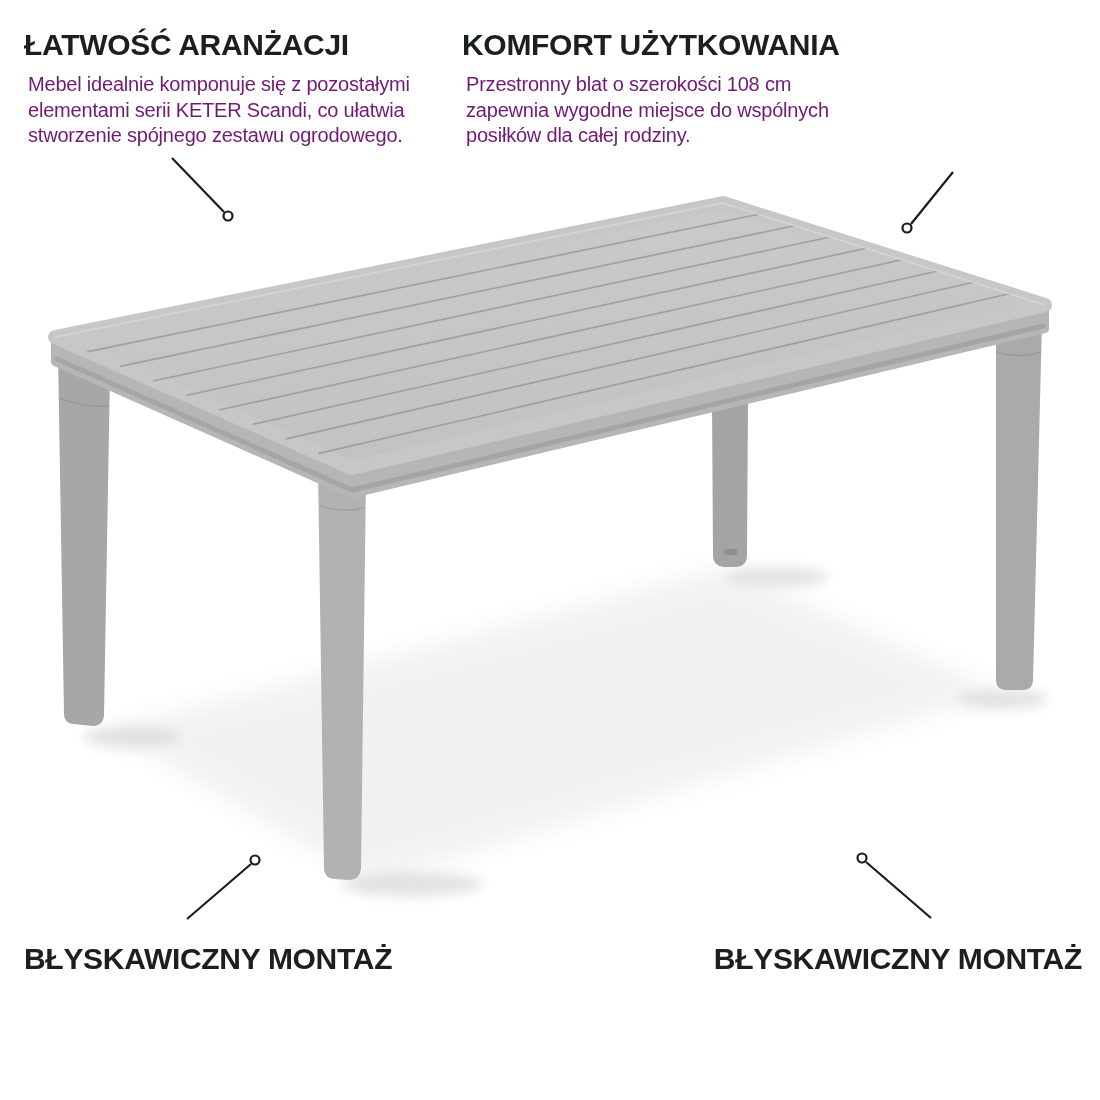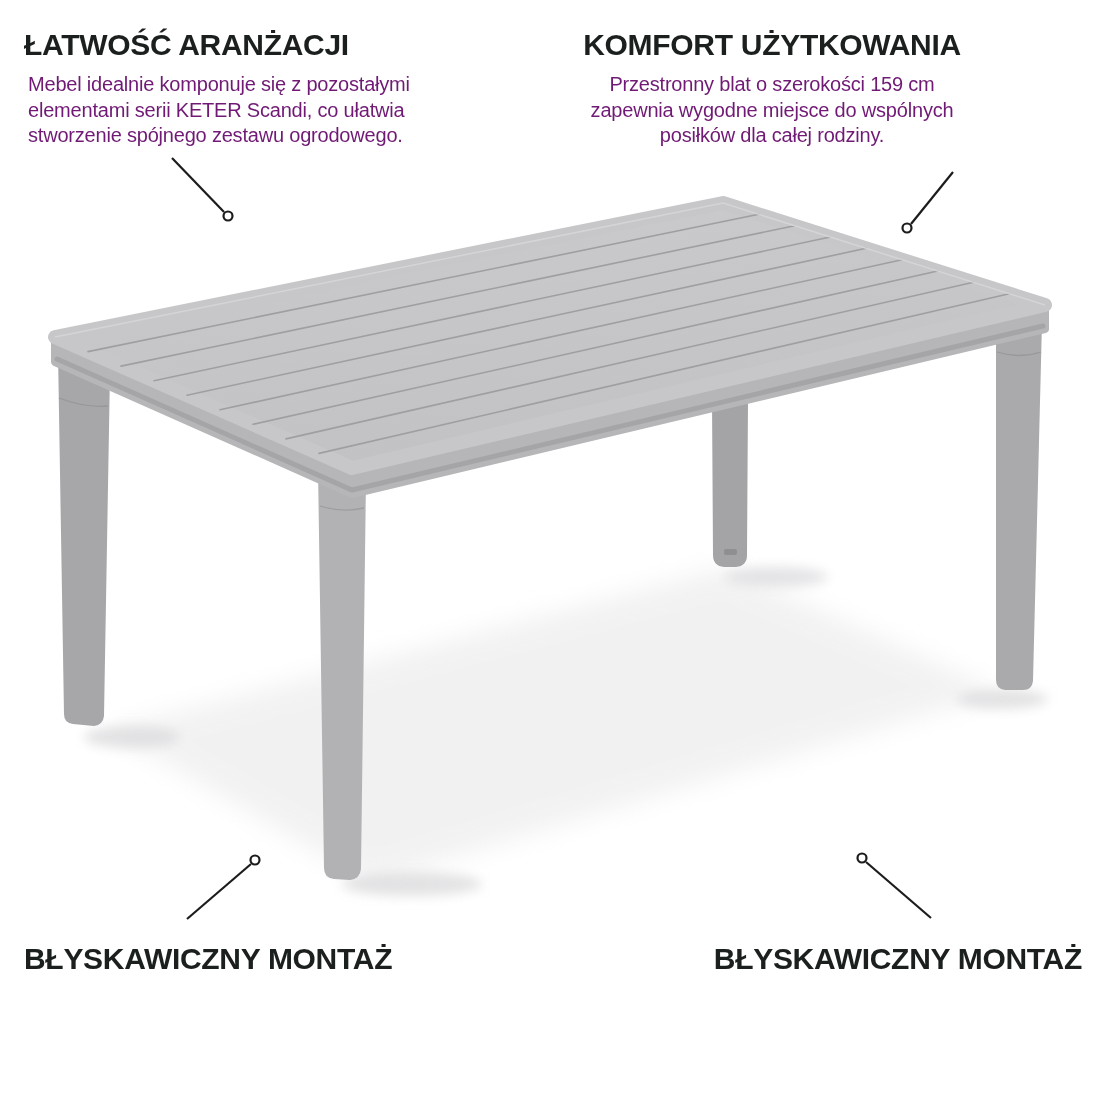--- a/index.html
+++ b/index.html
@@ -24,21 +24,21 @@
   }
   .callout-body {
     margin: 4px;
     font-size: 20px;
     line-height: 25.5px;
     letter-spacing: -0.2px;
     color: #701a75;
     white-space: pre-line;
   }
   .tl { left: 24px;  top: 28px;  width: 620px; text-align: left; }
-  .tr { right: 18px; top: 28px;  width: 620px; text-align: center; }
+  .tr { right: 18px; top: 28px;  width: 620px; text-align: left; }
   .bl { left: 24px;  top: 942px; width: 620px; text-align: left; }
   .br { right: 18px; top: 942px; width: 620px; text-align: right; }
 </style>
 </head>
 <body>
 
 <div class="stage">
 
   <svg class="table-svg" width="1100" height="1100" viewBox="0 0 1100 1100" aria-hidden="true">
     <defs>
@@ -115,21 +115,21 @@
 
   <section class="callout tl">
     <h2 class="callout-heading">ŁATWOŚĆ ARANŻACJI</h2>
     <p class="callout-body">Mebel idealnie komponuje się z pozostałymi
 elementami serii KETER Scandi, co ułatwia
 stworzenie spójnego zestawu ogrodowego.</p>
   </section>
 
   <section class="callout tr">
     <h2 class="callout-heading">KOMFORT UŻYTKOWANIA</h2>
-    <p class="callout-body">Przestronny blat o szerokości 159 cm
+    <p class="callout-body">Przestronny blat o szerokości 108 cm
 zapewnia wygodne miejsce do wspólnych
 posiłków dla całej rodziny.</p>
   </section>
 
   <section class="callout bl">
     <h2 class="callout-heading">BŁYSKAWICZNY MONTAŻ</h2>
   </section>
 
   <section class="callout br">
     <h2 class="callout-heading">BŁYSKAWICZNY MONTAŻ</h2>

